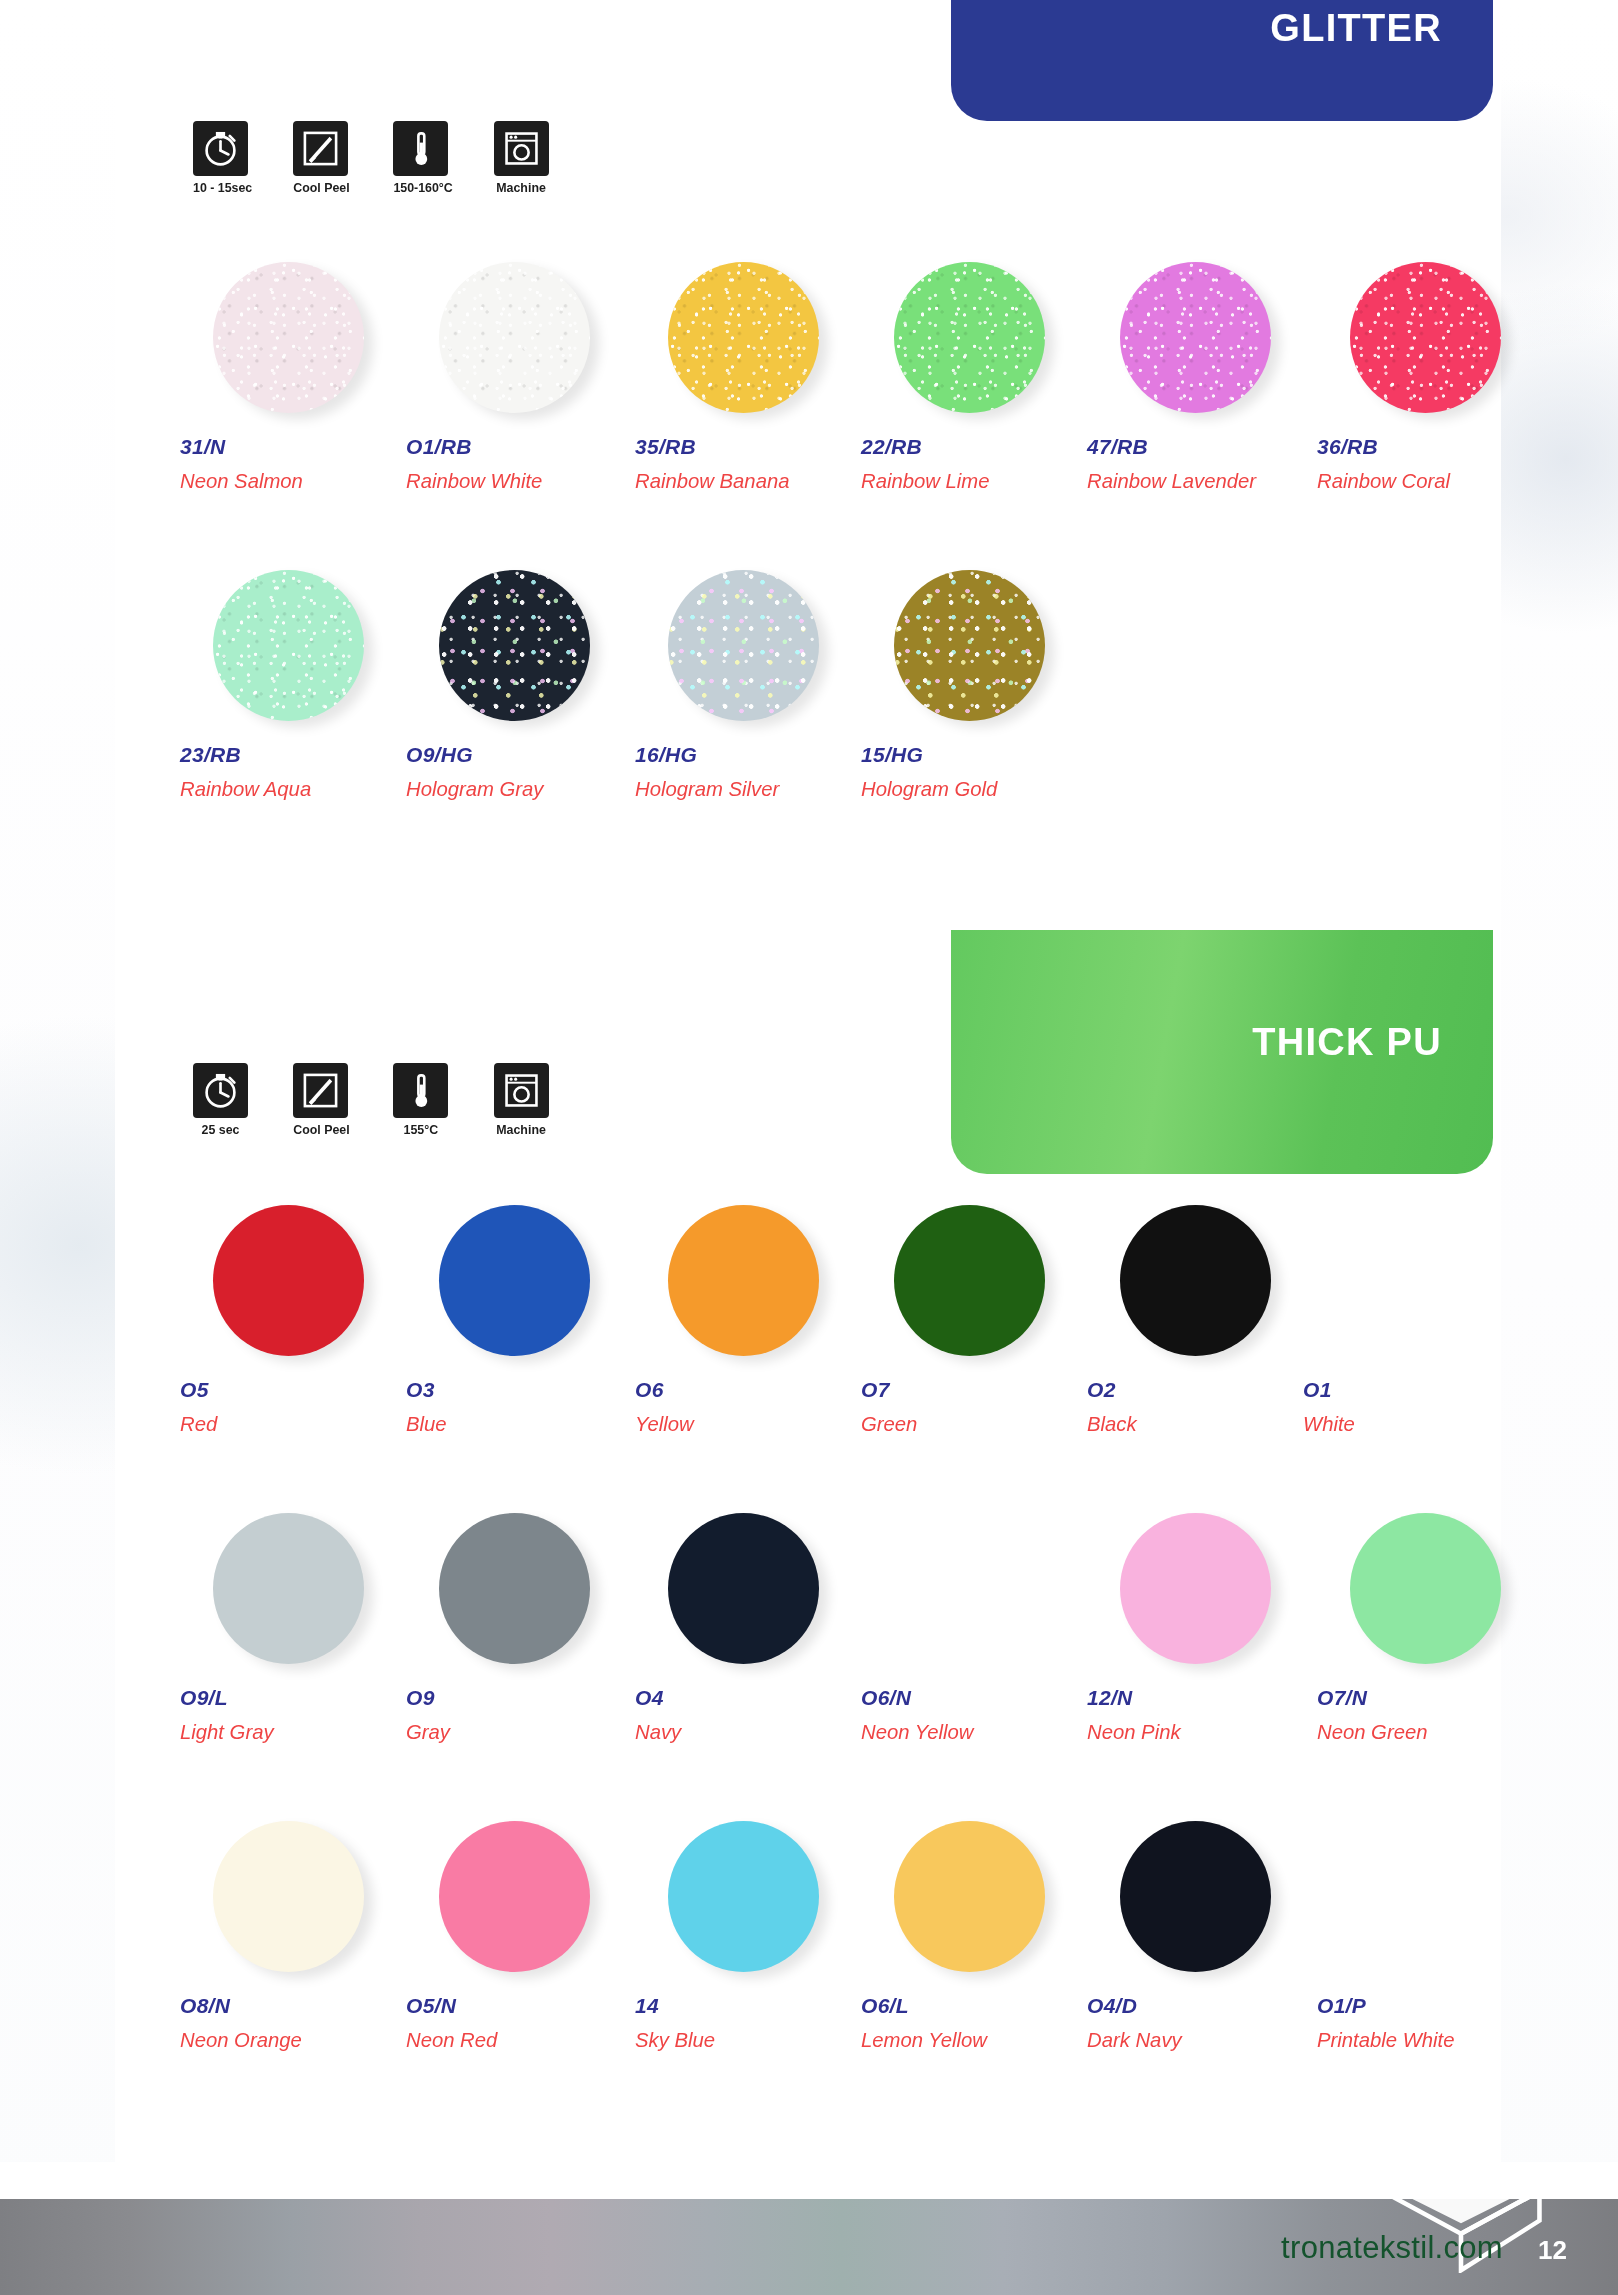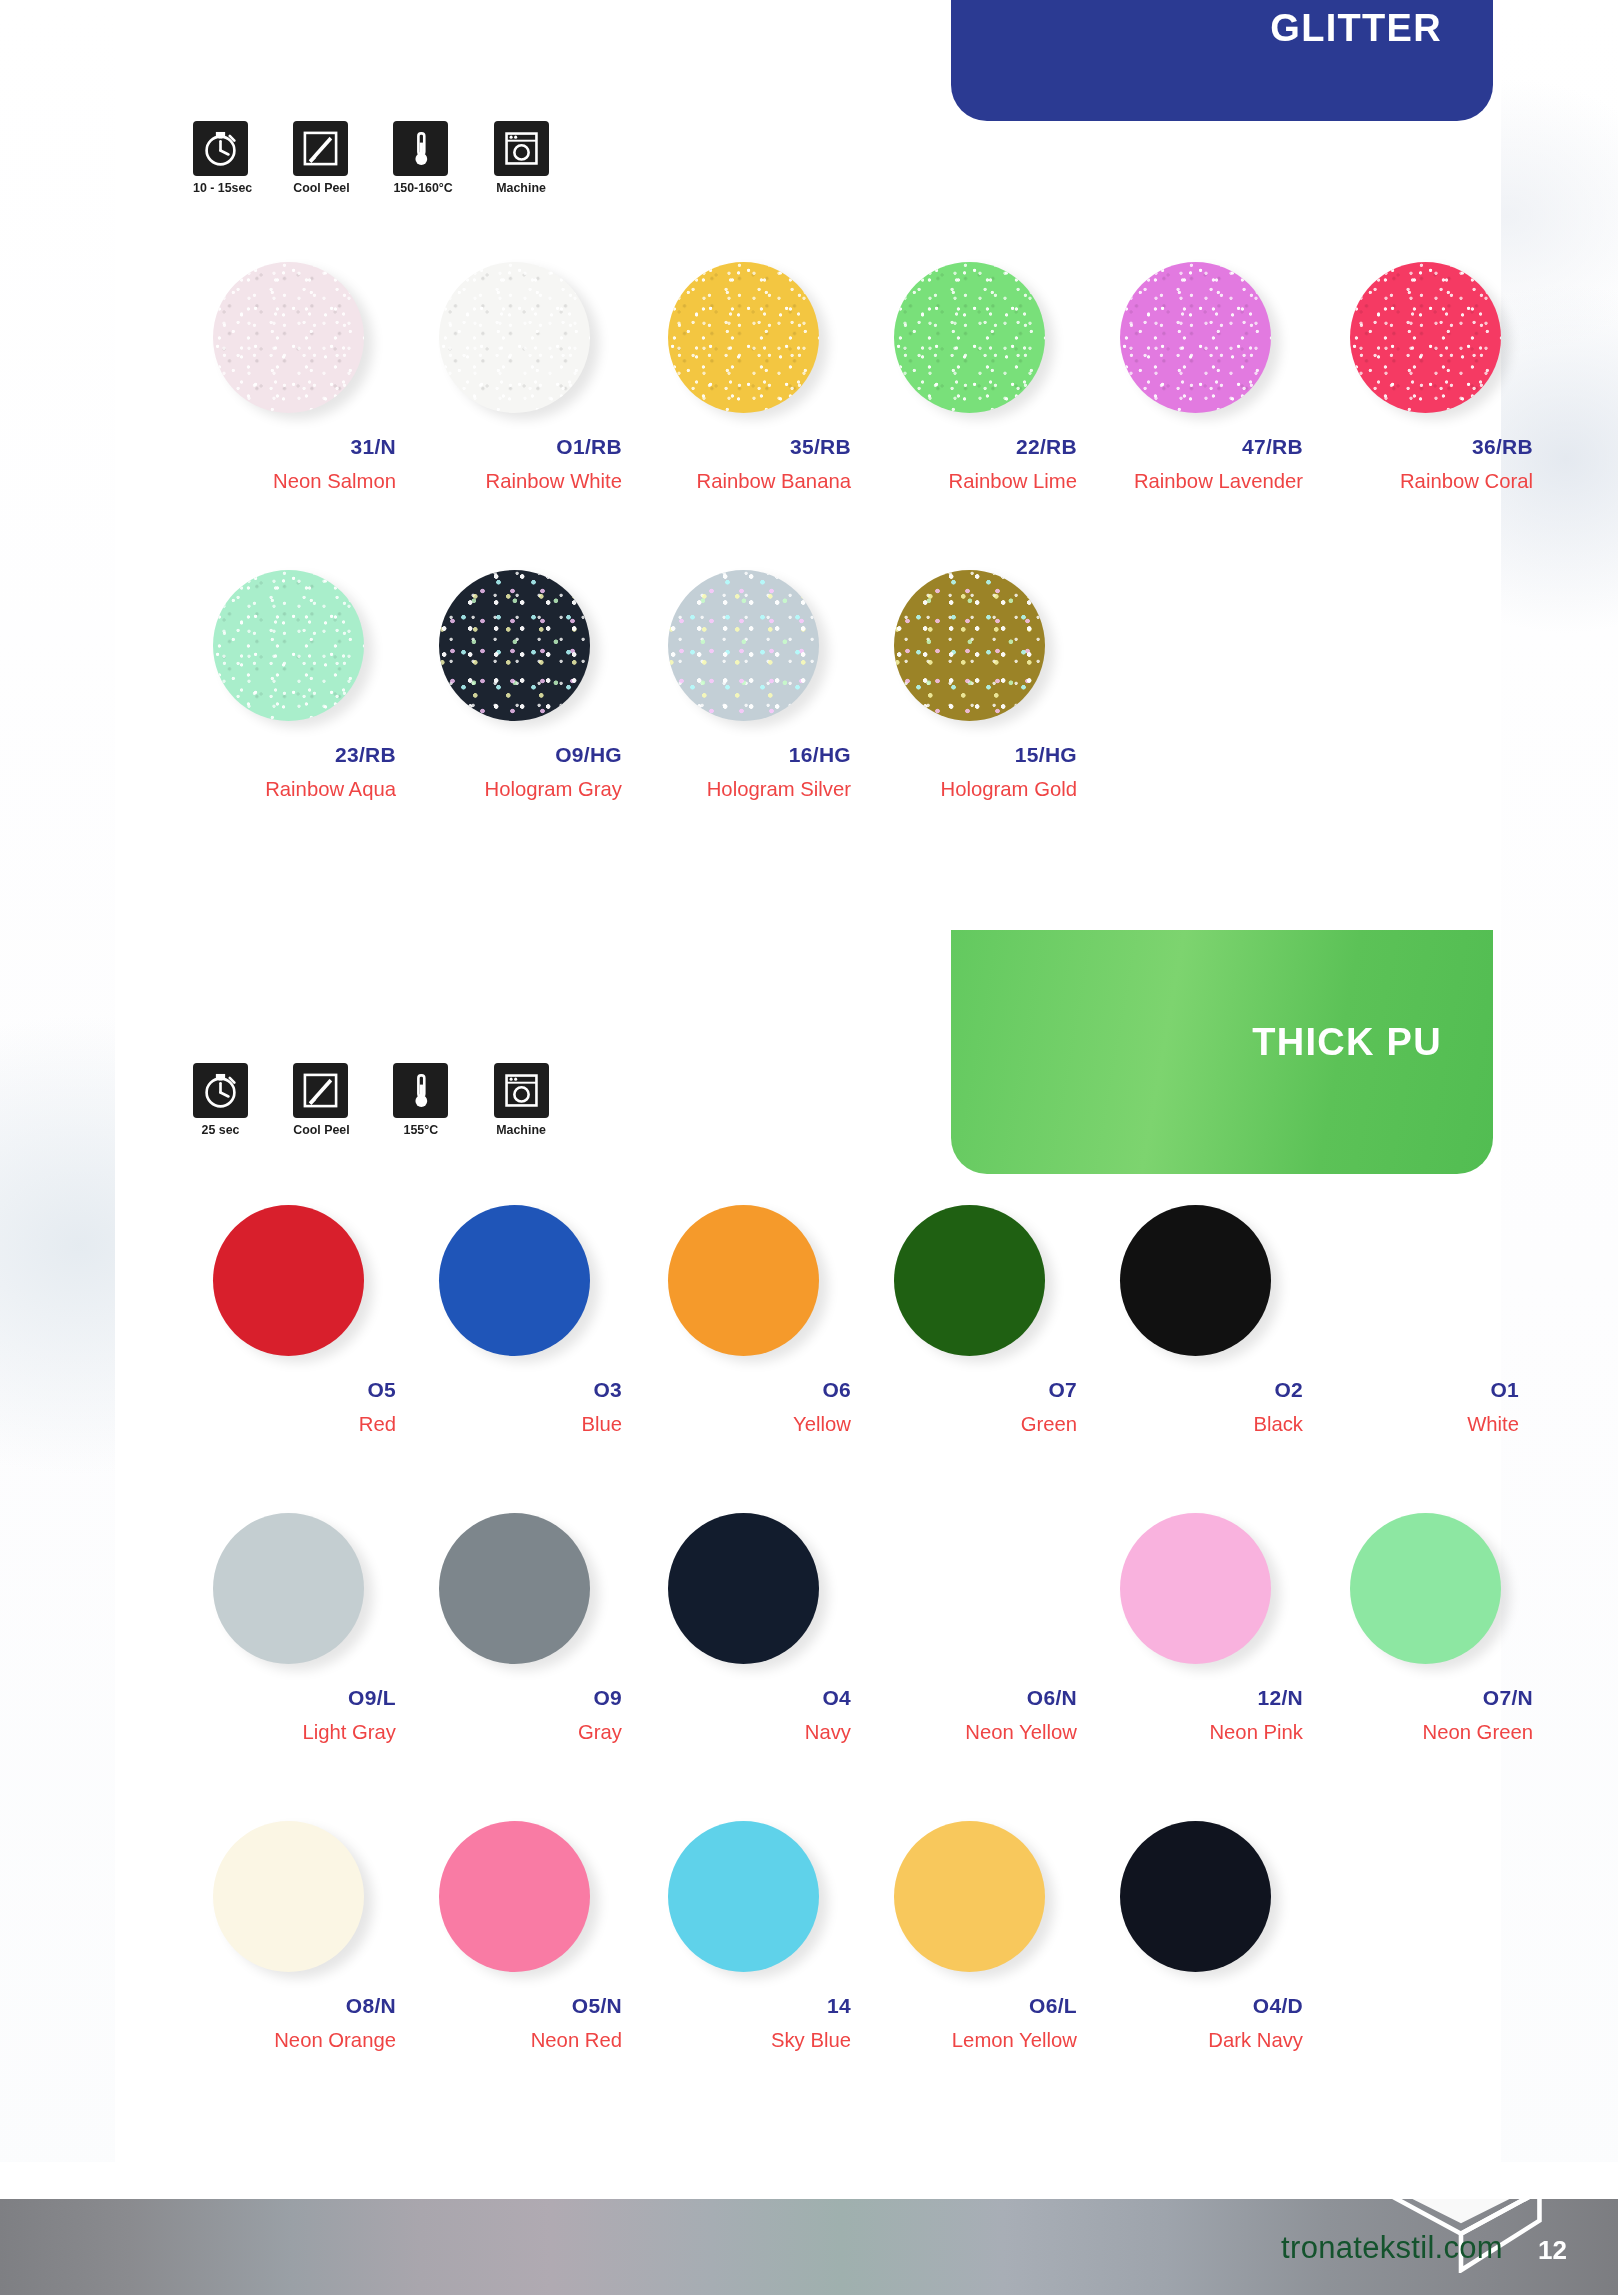--- a/index.html
+++ b/index.html
@@ -60,21 +60,21 @@
           display:flex;align-items:center;justify-content:center;}
   .icocap{
     position:absolute;top:60px;left:0;width:100%;text-align:center;
     font-size:12.4px;color:#1d1d1d;font-weight:bold;white-space:nowrap;
   }
   .icowrap{position:relative;width:55px;margin-left:36px;}
   .ic-svg{display:block;}
 
   
   .grid{position:absolute;}
-  .cell{position:absolute;width:216px;text-align:right;}
+  .cell{position:absolute;width:216px;text-align:left;font-style:italic;}
   .dot{
     width:151px;height:151px;border-radius:50%;
     margin:0 auto;
     position:relative;
   }
   .dot.shadow{box-shadow:9.2px 6.6px 11.8px rgba(0,0,0,.10);}
   .code{
     margin-top:22px;font-size:21px;font-weight:bold;color:#2e3192;letter-spacing:0.3px;
   }
   .cname{
@@ -391,20 +391,25 @@
       <div class="cell" style="left: 717px; top: 616px;">
         <div class="dot shadow" style="background: rgb(248, 200, 92);"></div>
         <div class="code">O6/L</div>
         <div class="cname">Lemon Yellow</div>
       </div>
       <div class="cell" style="left: 943px; top: 616px;">
         <div class="dot shadow" style="background: rgb(16, 20, 31);"></div>
         <div class="code">O4/D</div>
         <div class="cname">Dark Navy</div>
       </div>
+      <div class="cell" style="left: 1173px; top: 616px;">
+        <div class="dot" style="background: rgb(255, 255, 255);"></div>
+        <div class="code">O1/P</div>
+        <div class="cname">Printable White</div>
+      </div>
     </div>
 
   <div class="sheet-bottom-white"></div>
   <div class="footbar"></div>
   <svg class="logo-mark" viewBox="0 0 260 200">
     <polygon points="10,75 130,10 250,75 130,140" fill="none" stroke="#ffffff" stroke-width="7"></polygon>
     <polygon points="42,80 130,36 218,80 130,124" fill="#ffffff" opacity="0.95"></polygon>
     <polygon points="130,140 130,196 250,120 250,75" fill="none" stroke="#ffffff" stroke-width="7"></polygon>
   </svg>
   <div class="foot-site">tronatekstil.com</div>

